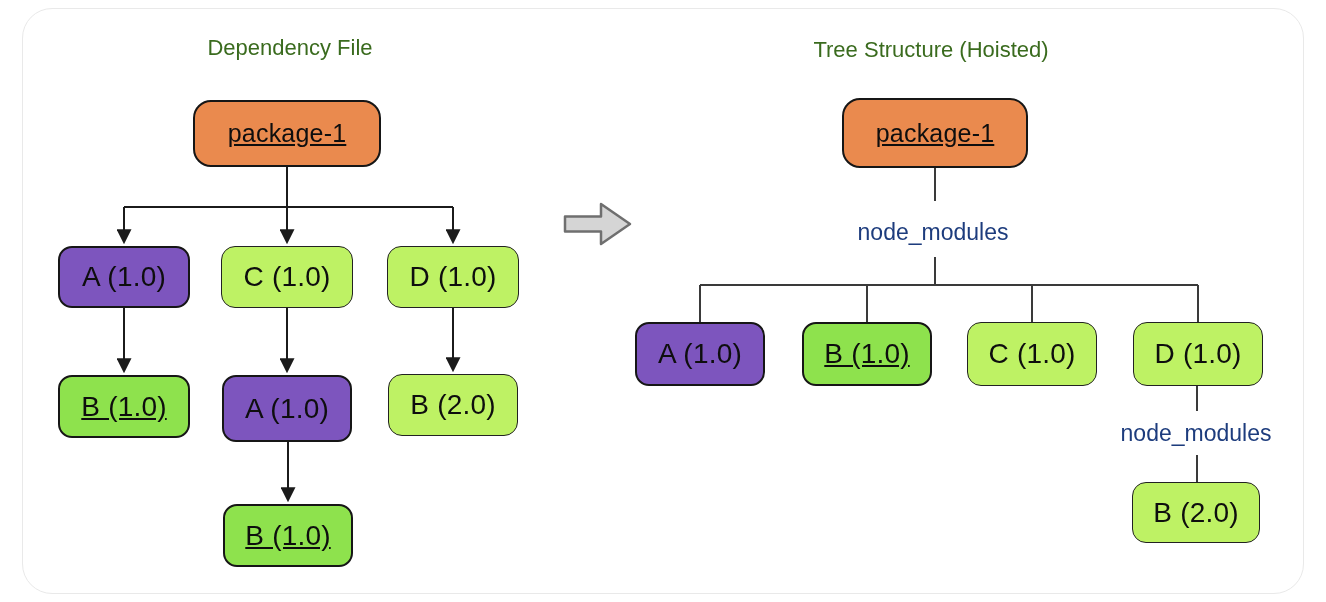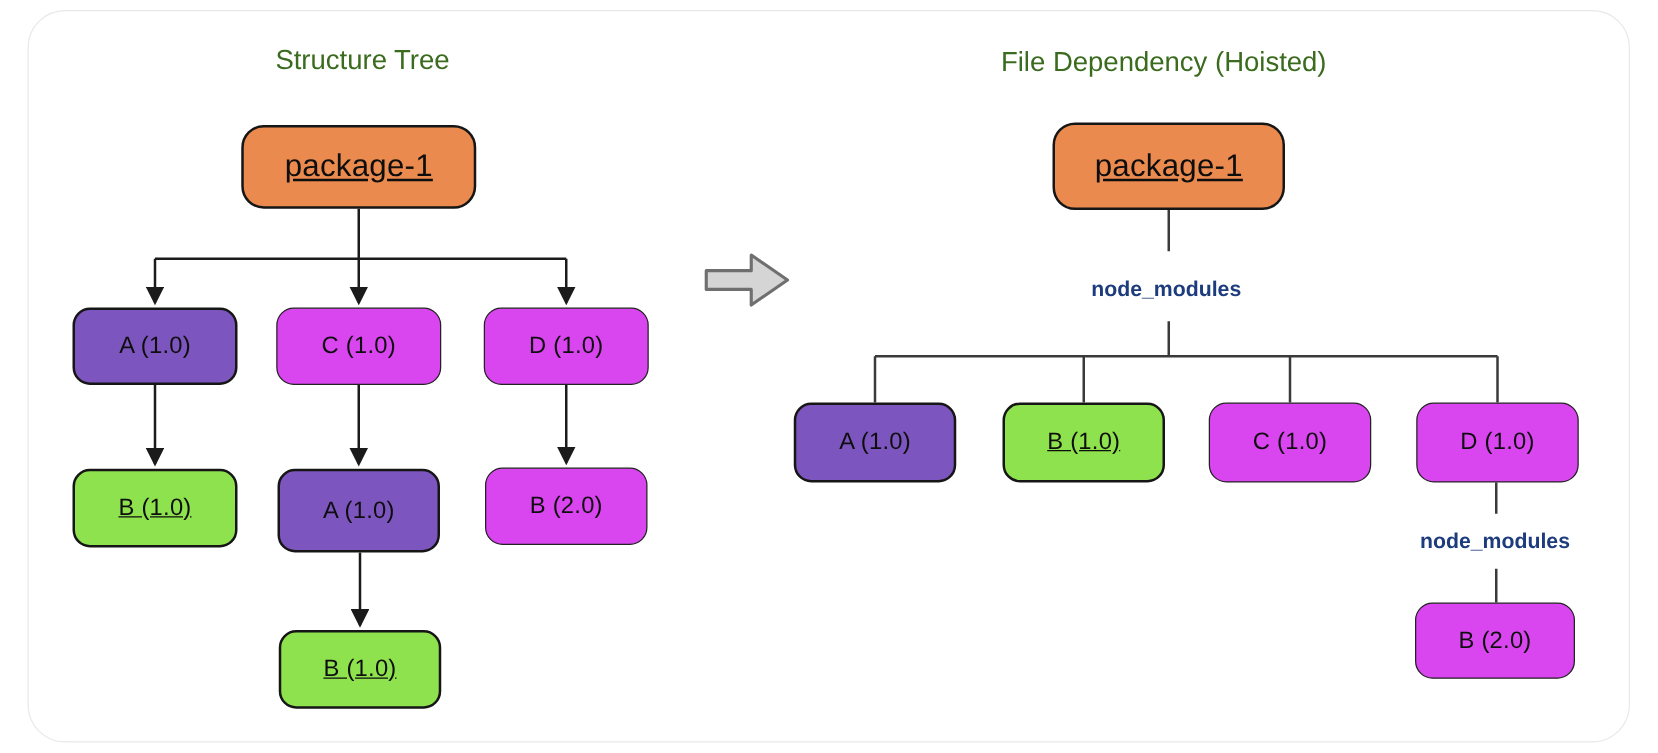--- a/index.html
+++ b/index.html
@@ -3,38 +3,38 @@
 <meta charset="utf-8">
 <style>
   html,body{margin:0;padding:0;background:#ffffff;}
   body{width:1326px;height:602px;font-family:"Liberation Sans",sans-serif;}
   #stage{position:relative;width:1326px;height:602px;overflow:hidden;background:#ffffff;}
   #card{position:absolute;left:22px;top:8px;width:1282px;height:586px;background:#ffffff;
         border:1.5px solid var(--card-border,#e9e9e9);border-radius:30px;box-sizing:border-box;}
   #connector-layer{position:absolute;left:0;top:0;width:1326px;height:602px;pointer-events:none;}
   .tree-title{position:absolute;transform:translateX(-50%);font-size:22px;font-weight:500;
               color:var(--title-green,#3a6b1e);white-space:nowrap;}
-  .folder-label{position:absolute;transform:translate(-50%,-50%);font-size:17px;
-                color:var(--label-blue,#1d3c7d);white-space:nowrap;font-weight:bold;}
+  .folder-label{position:absolute;transform:translate(-50%,-50%);font-size:23px;
+                color:var(--label-blue,#1d3c7d);white-space:nowrap;}
   .node{position:absolute;display:flex;align-items:center;justify-content:center;
-        box-sizing:border-box;border:2.2px solid #161616;font-size:19px;color:#0e0e0e;
+        box-sizing:border-box;border:2.2px solid #161616;font-size:28px;color:#0e0e0e;
         background:#ffffff;letter-spacing:0.2px;}
   .c-orange{background:var(--node-orange,#ea8a4e);text-decoration:underline;}
   .c-purple{background:var(--node-purple,#7d55be);}
   .c-green{background:var(--node-green,#8ee24d);text-decoration:underline;}
-  .c-white{background:#d946ef;border-width:1.6px;border-color:#222222;}
+  .c-white{background:#bef264;border-width:1.6px;border-color:#222222;}
 </style>
 </head>
 <body>
 
 <div id="stage">
   <div id="card"></div>
 
-  <div class="tree-title" style="left:290px;top:35px;">Structure Tree</div>
-  <div class="tree-title" style="left:931px;top:37px;">File Dependency (Hoisted)</div>
+  <div class="tree-title" style="left:290px;top:35px;">Dependency File</div>
+  <div class="tree-title" style="left:931px;top:37px;">Tree Structure (Hoisted)</div>
 
   <svg id="connector-layer" width="1326" height="602" viewBox="0 0 1326 602">
     <defs>
       <marker id="arrowhead" viewBox="0 0 10 10" refX="8.5" refY="5" markerWidth="7.5" markerHeight="7.5" orient="auto-start-reverse">
         <path id="arrow-head-path" d="M0,0 L10,5 L0,10 z" fill="#1b1b1b"></path>
       </marker>
     </defs>
     <g id="left-edges">
         <path d="M287,167 L287,207" stroke="#1b1b1b" stroke-width="2" fill="none"></path>
         <path d="M124,207 L453,207" stroke="#1b1b1b" stroke-width="2" fill="none"></path>

